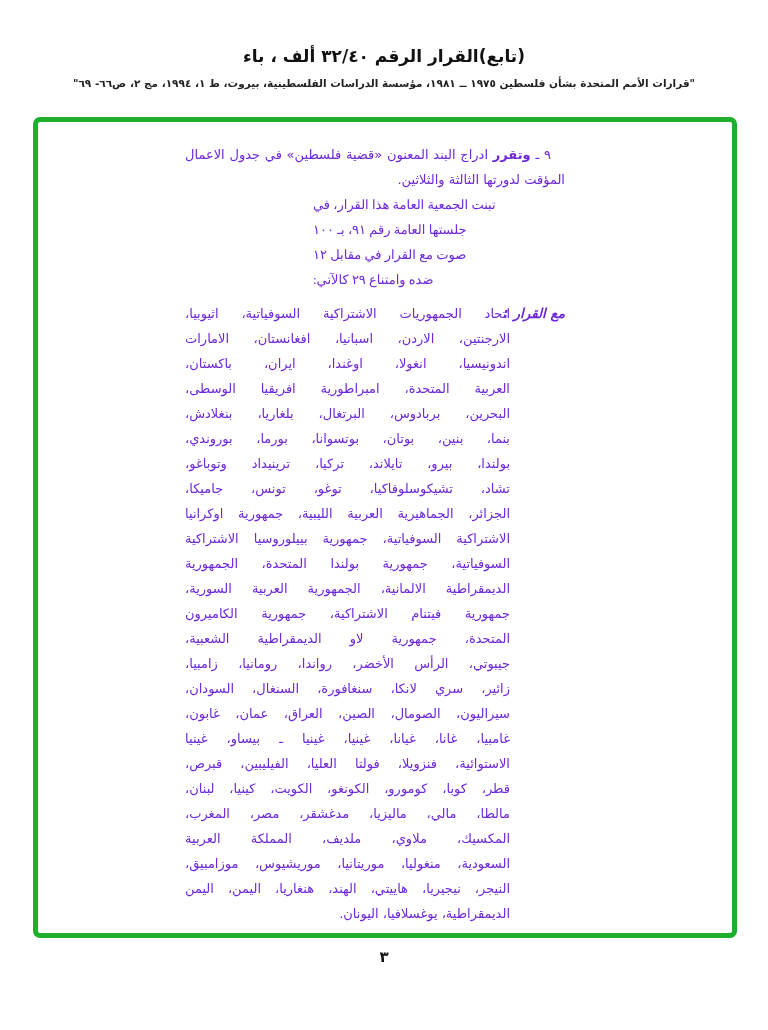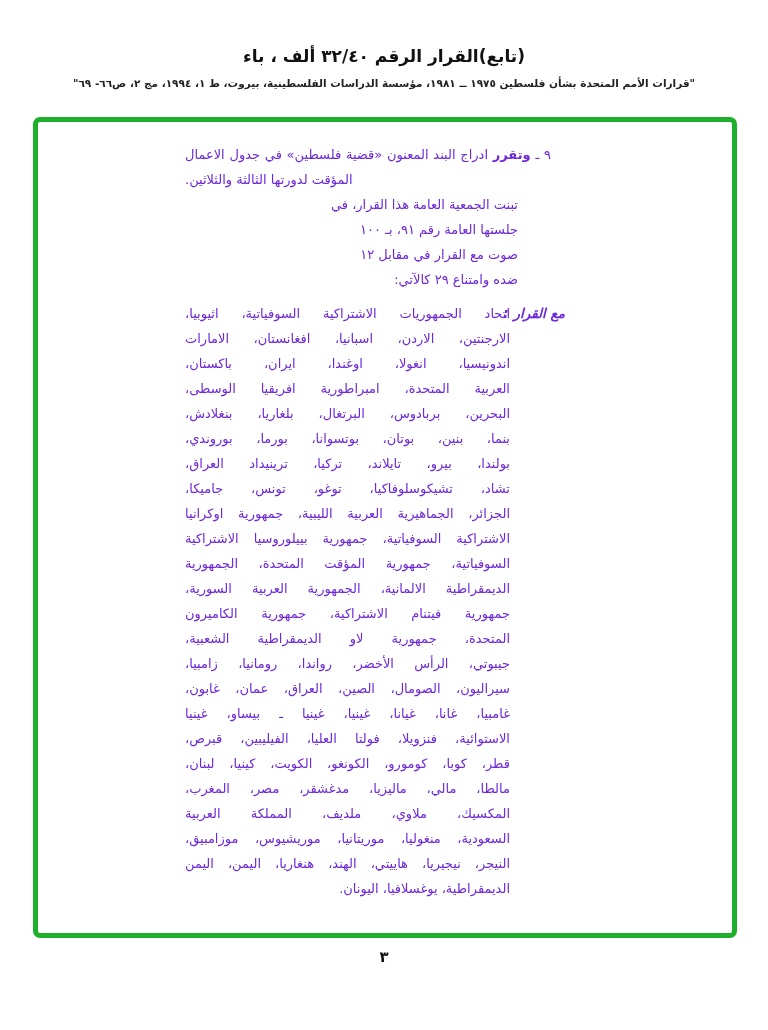--- a/index.html
+++ b/index.html
@@ -16,24 +16,24 @@
     position:absolute; left:33px; top:117px; width:694px; height:811px;
     border:5px solid #1eaf2d; border-radius:7px; background:transparent;
   }
   
   .content {
     position:absolute; top:142px; right:203px; width:380px;
     direction:rtl; font-size:13px; line-height:25px; color:#6d28d9;
   }
   .jline { text-align:justify; text-align-last:justify; white-space:nowrap; }
   .clause-line1 { padding-right:14px; }
-  .clause-line2 { text-align:left; white-space:nowrap; }
+  .clause-line2 { text-align:right; white-space:nowrap; }
   .bold { font-weight:bold; }
   .adoption { width:205px; margin-right:47px; }
-  .adoption .line { text-align:right; white-space:nowrap; }
+  .adoption .line { text-align:left; white-space:nowrap;font-family:Liberation Serif, serif; }
   .vote { position:relative; }
   .vote-label {
     position:absolute; right:0; top:0; font-weight:bold; white-space:nowrap; font-size:13.5px;font-style:italic;
   }
   .country-list { margin-right:55px; width:325px;margin-top:9px; }
   .country-list .line { text-align:justify; text-align-last:justify; white-space:nowrap; }
   .country-list .line:last-child { text-align-last:right; }
   
   .page-number {
     position:absolute; top:948px; left:0; right:0; text-align:center;
@@ -68,29 +68,30 @@
 
     <div class="vote">
       <div class="vote-label">مع القرار :</div>
       <div class="country-list">
           <div class="line">اتحاد الجمهوريات الاشتراكية السوفياتية، اثيوبيا،</div>
           <div class="line">الارجنتين، الاردن، اسبانيا، افغانستان، الامارات</div>
           <div class="line">اندونيسيا، انغولا، اوغندا، ايران، باكستان،</div>
           <div class="line">العربية المتحدة، امبراطورية افريقيا الوسطى،</div>
           <div class="line">البحرين، بربادوس، البرتغال، بلغاريا، بنغلادش،</div>
           <div class="line">بنما، بنين، بوتان، بوتسوانا، بورما، بوروندي،</div>
-          <div class="line">بولندا، بيرو، تايلاند، تركيا، ترينيداد العراق،</div>
+          <div class="line">بولندا، بيرو، تايلاند، تركيا، ترينيداد وتوباغو،</div>
           <div class="line">تشاد، تشيكوسلوفاكيا، توغو، تونس، جاميكا،</div>
           <div class="line">الجزائر، الجماهيرية العربية الليبية، جمهورية اوكرانيا</div>
           <div class="line">الاشتراكية السوفياتية، جمهورية بييلوروسيا الاشتراكية</div>
-          <div class="line">السوفياتية، جمهورية المؤقت المتحدة، الجمهورية</div>
+          <div class="line">السوفياتية، جمهورية بولندا المتحدة، الجمهورية</div>
           <div class="line">الديمقراطية الالمانية، الجمهورية العربية السورية،</div>
           <div class="line">جمهورية فيتنام الاشتراكية، جمهورية الكاميرون</div>
           <div class="line">المتحدة، جمهورية لاو الديمقراطية الشعبية،</div>
           <div class="line">جيبوتي، الرأس الأخضر، رواندا، رومانيا، زامبيا،</div>
+          <div class="line">زائير، سري لانكا، سنغافورة، السنغال، السودان،</div>
           <div class="line">سيراليون، الصومال، الصين، العراق، عمان، غابون،</div>
           <div class="line">غامبيا، غانا، غيانا، غينيا، غينيا ـ بيساو، غينيا</div>
           <div class="line">الاستوائية، فنزويلا، فولتا العليا، الفيليبين، قبرص،</div>
           <div class="line">قطر، كوبا، كومورو، الكونغو، الكويت، كينيا، لبنان،</div>
           <div class="line">مالطا، مالي، ماليزيا، مدغشقر، مصر، المغرب،</div>
           <div class="line">المكسيك، ملاوي، ملديف، المملكة العربية</div>
           <div class="line">السعودية، منغوليا، موريتانيا، موريشيوس، موزامبيق،</div>
           <div class="line">النيجر، نيجيريا، هاييتي، الهند، هنغاريا، اليمن، اليمن</div>
           <div class="line">الديمقراطية، يوغسلافيا، اليونان.</div>
         </div>

